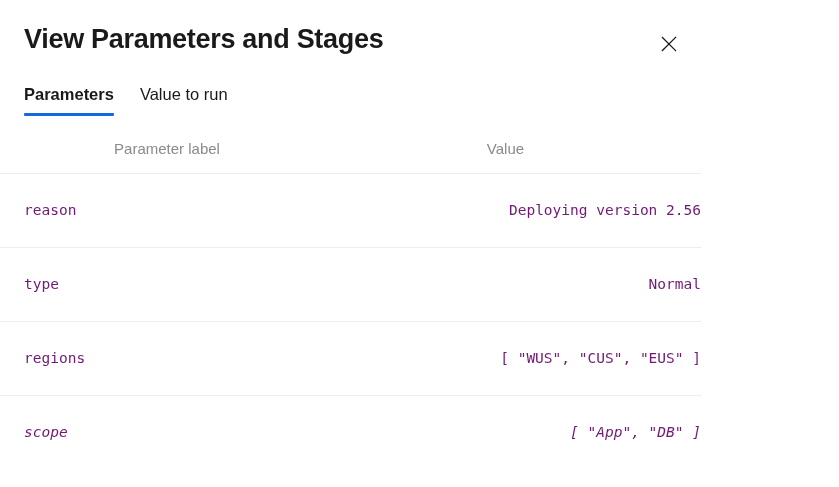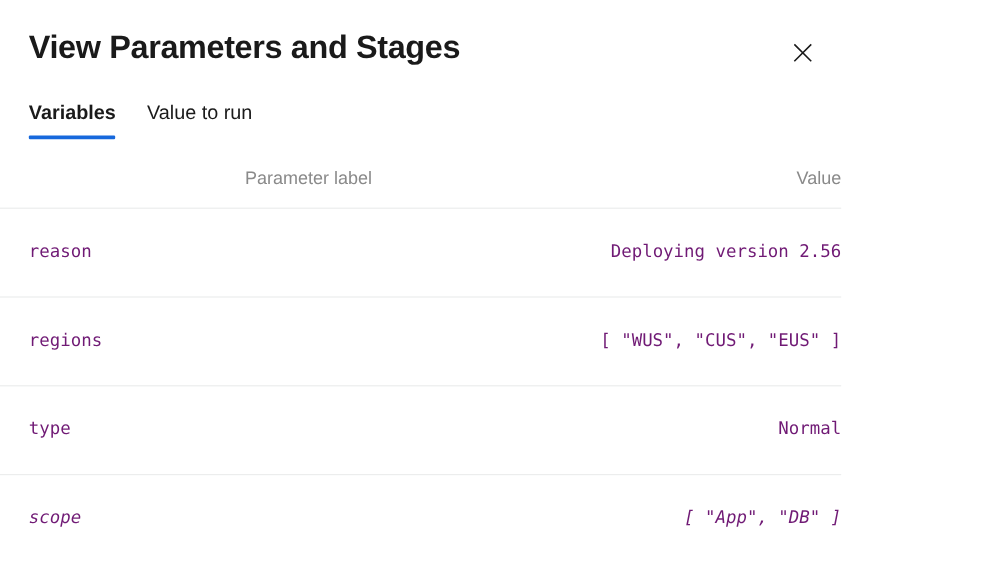--- a/index.html
+++ b/index.html
@@ -94,21 +94,21 @@
 
   
   .param-table {
     width: 100%;
     border-collapse: collapse;
     table-layout: fixed;
     margin-top: 9px;
   }
 
   .param-table th {
-    text-align: right;
+    text-align: center;
     font-size: 15px;
     font-weight: normal;
     color: #8a8a8a;
     padding: 0 0 0 24px;
     height: 48px;
     vertical-align: middle;
     border-bottom: 1px solid #eceded;
   }
 
   .param-table td {
@@ -151,47 +151,47 @@
     <button class="close-button" aria-label="Close">
       <span>
         <svg width="16" height="16" viewBox="0 0 16 16" aria-hidden="true">
           <path d="M1.4 1.4 L14.6 14.6 M14.6 1.4 L1.4 14.6" stroke="#1a1a1a" stroke-width="1.3" fill="none" stroke-linecap="square"></path>
         </svg>
       </span>
     </button>
   </div>
 
   <div class="tabs">
-    <button class="tab active">Variables</button>
+    <button class="tab active">Parameters</button>
     <button class="tab">Value to run</button>
   </div>
 
   <table class="param-table">
     <colgroup>
       <col class="col-label">
       <col class="col-value">
     </colgroup>
     <thead>
       <tr>
         <th>Parameter label</th>
         <th class="head-value">Value</th>
       </tr>
     </thead>
     <tbody>
       <tr>
         <td>reason</td>
         <td class="cell-value">Deploying version 2.56</td>
       </tr>
       <tr>
+        <td>type</td>
+        <td class="cell-value">Normal</td>
+      </tr>
+      <tr>
         <td>regions</td>
         <td class="cell-value">[ "WUS", "CUS", "EUS" ]</td>
-      </tr>
-      <tr>
-        <td>type</td>
-        <td class="cell-value">Normal</td>
       </tr>
       <tr>
         <td>scope</td>
         <td class="cell-value">[ "App", "DB" ]</td>
       </tr>
     </tbody>
   </table>
 
 </div>
 

